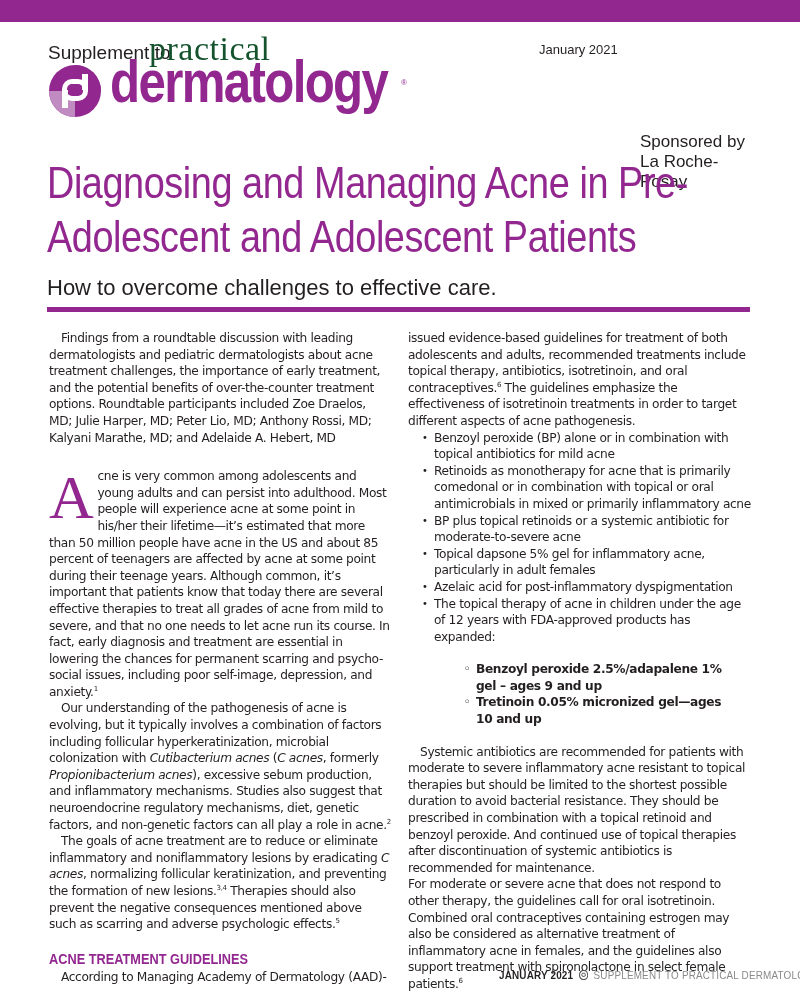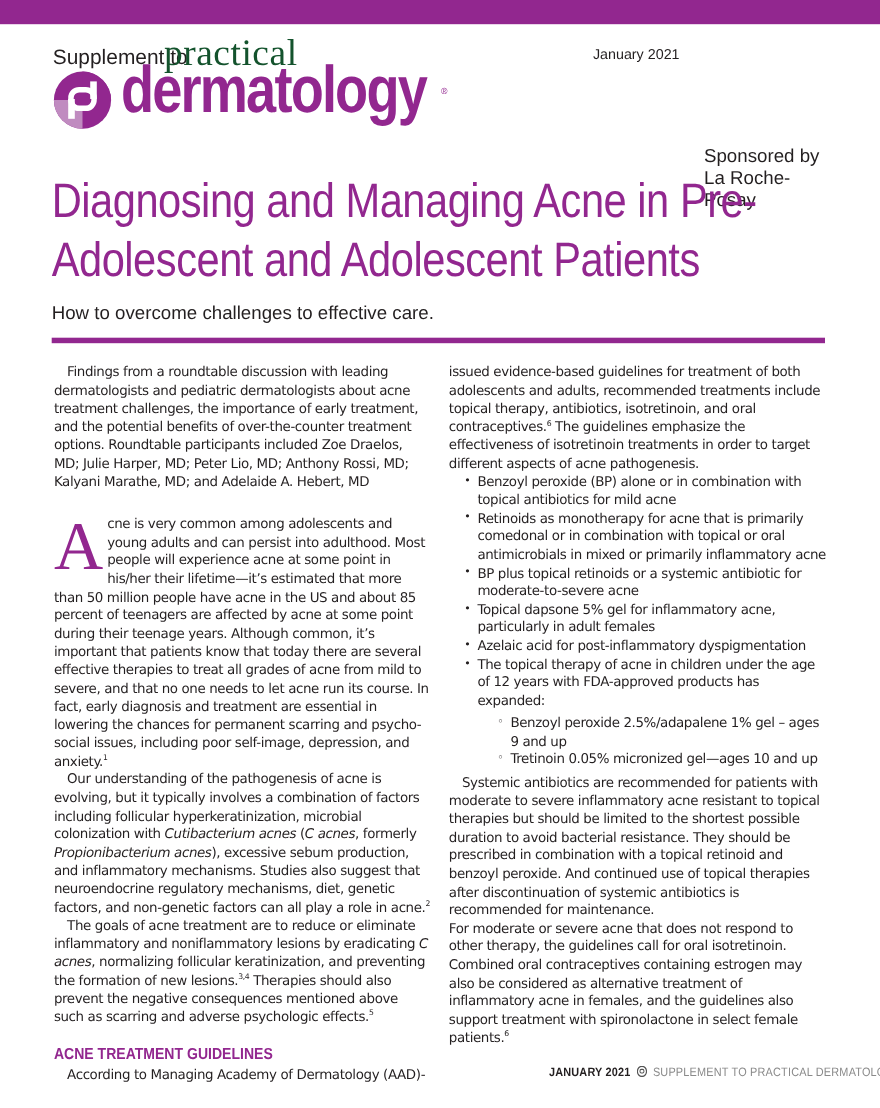--- a/index.html
+++ b/index.html
@@ -7,35 +7,35 @@
   .top-bar { position: absolute; left: 0; top: 0; width: 800px; height: 22px; background: #92278f; }
   .masthead { position: absolute; left: 48px; top: 38px; width: 700px; height: 90px; }
   .supp-label { position: absolute; left: 0; top: 4px; font-size: 19px; color: #231f20; }
   .practical { position: absolute; left: 101px; top: -8px; font-size: 34px; color: #14532d; letter-spacing: 0.5px; font-family: Liberation Serif, serif; font-weight: normal; }
   .date-top { position: absolute; left: 491px; top: 4px; font-size: 13px; }
   .logo-mark { position: absolute; left: 0; top: 26px; width: 54px; height: 54px; }
   .dermatology { position: absolute; left: 62px; top: 14px; font-size: 60px; font-weight: bold; color: #92278f; letter-spacing: -2px; font-family: "Liberation Sans", sans-serif; transform: scaleX(0.82); transform-origin: left top; line-height: 1; }
   .reg { position: absolute; left: 353px; top: 40px; font-size: 8px; color: #92278f; }
   .sponsor { position: absolute; left: 592px; top: 94px; font-size: 17px; color: #231f20; }
   .title { position: absolute; left: 47px; top: 156px; width: 720px; font-family: "Liberation Sans", sans-serif; font-size: 44px; line-height: 54px; color: #92278f; transform: scaleX(0.86); transform-origin: left top; width: 840px; letter-spacing: -0.5px; }
-  .subtitle { position: absolute; left: 47px; top: 275px; font-size: 17px; color: #231f20; }
+  .subtitle { position: absolute; left: 47px; top: 275px; font-size: 22px; color: #231f20; }
   .rule { position: absolute; left: 47px; top: 307px; width: 703px; height: 5px; background: #92278f; }
   .col { position: absolute; top: 330px; font-family: "DejaVu Sans", sans-serif; font-size: 12.2px; line-height: 16.6px; color: #231f20; letter-spacing: -0.35px; }
   .col-left { left: 49px; width: 343px; }
   .col-right { left: 408px; width: 346px; }
   .intro { font-family: "DejaVu Sans", sans-serif; text-indent: 12px; margin: 0 0 22px 0; }
   p { margin: 0; text-indent: 12px; }
   p.first { text-indent: 0; }
   .dropcap { float: left; font-family: "Liberation Serif", serif; font-size: 62px; line-height: 46px; color: #92278f; margin: 4px 4px 0 0; padding-top: 2px; }
   sup { font-size: 7px; line-height: 0; vertical-align: super; }
   .section-head { font-family: "Liberation Sans", sans-serif; font-weight: bold; color: #92278f; font-size: 14.5px; margin: 18px 0 2px 0; letter-spacing: 0; transform: scaleX(0.88); transform-origin: left; }
   ul.bullets { list-style: none; margin: 0; padding: 0 0 0 14px; }
   ul.bullets > li { position: relative; padding-left: 12px; }
   ul.bullets > li::before { content: "•"; position: absolute; left: 0; top: 0; font-size: 10px; }
-  ul.sub { list-style: none; margin: 4px; padding: 0 0 0 14px; }
+  ul.sub { list-style: none; margin: 16px; padding: 0 0 0 14px; font-weight: bold; }
   ul.sub > li { position: relative; padding-left: 12px; }
   ul.sub > li::before { content: "◦"; position: absolute; left: 0; top: 0; font-size: 10px; }
   .footer { position: absolute; left: 499px; top: 969px; font-family: "Liberation Sans", sans-serif; font-size: 11px; letter-spacing: 0.2px; white-space: nowrap; transform: scaleX(0.9); transform-origin: left; }
   .footer .date { font-weight: bold; color: #231f20; }
   .footer .pub { color: #8a8a8a; }
   .footer-mark { display: inline-block; width: 10px; height: 10px; vertical-align: -1px; margin: 0 3px; }
   i { font-style: italic; }
 </style>
 </head>
 <body>

